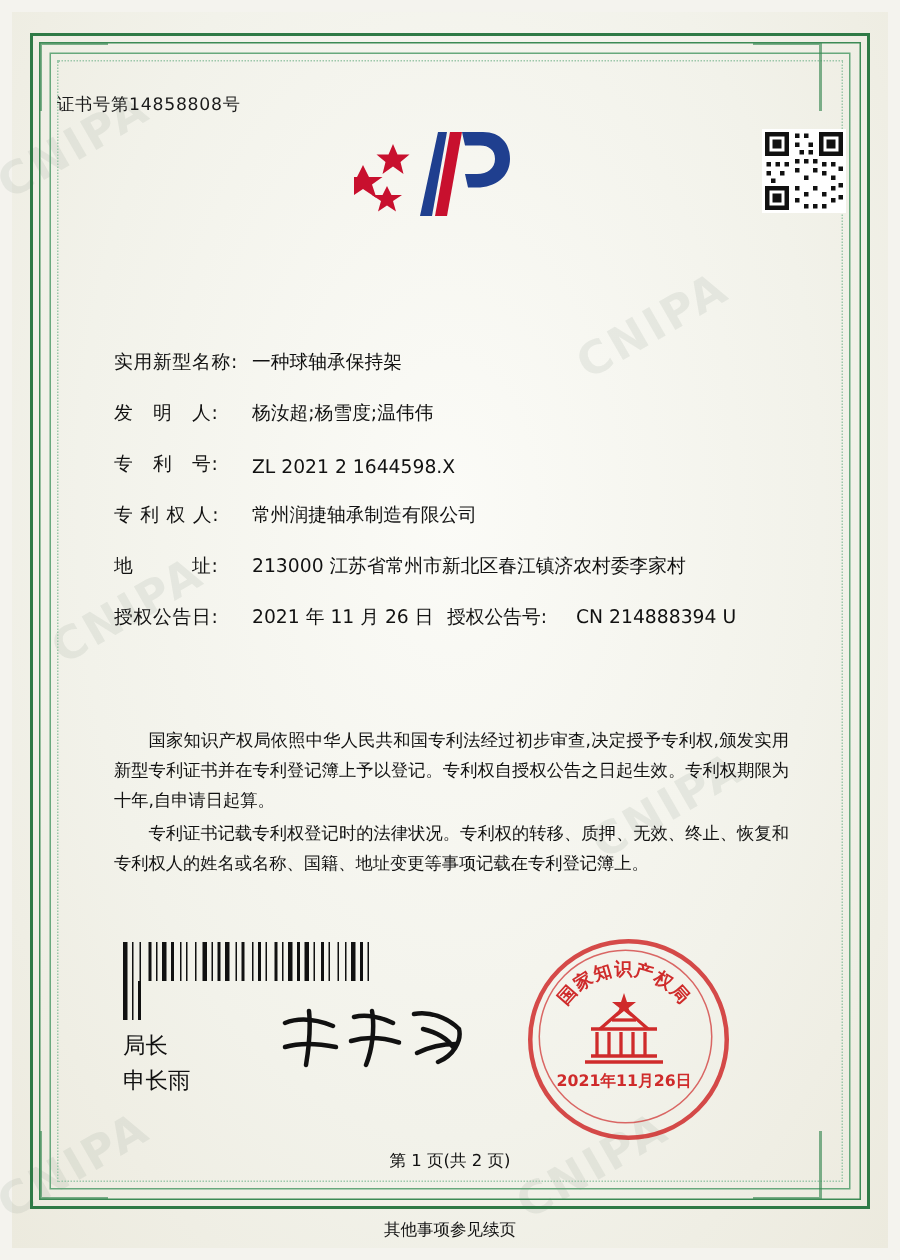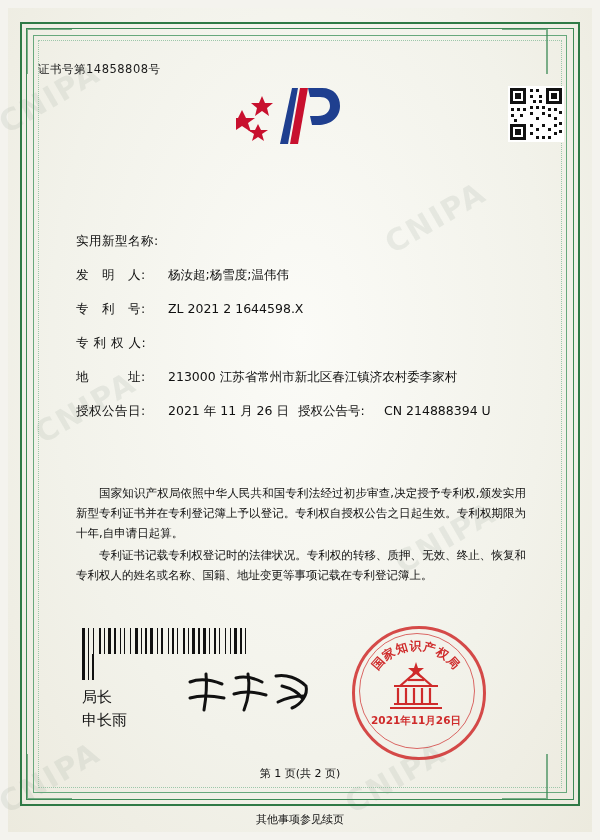--- a/index.html
+++ b/index.html
@@ -79,21 +79,21 @@
   }
 
   .title{
     position:absolute;left:0;right:0;top:166px;text-align:center;
     font-size:31px;font-weight:bold;color:#111;letter-spacing:5px;
     font-family:"DejaVu Sans","Liberation Sans",sans-serif;
   }
 
   .fields{position:absolute;left:76px;top:233px;width:450px;}
   .row{
-    display:flex;align-items:flex-start;margin-bottom:17px;
+    display:flex;align-items:flex-end;margin-bottom:17px;
     font-size:12.5px;color:#111;
   }
   .lbl{width:92px;flex:0 0 92px;letter-spacing:.5px;}
   .val{flex:1 1 auto;}
 
   .row2{display:flex;align-items:baseline;font-size:12.5px;color:#111;margin-bottom:0;}
   .row2 .lbl{width:92px;flex:0 0 92px;}
   .row2 .v1{width:130px;flex:0 0 130px;}
   .row2 .lbl2{width:86px;flex:0 0 86px;}
   .row2 .v2{flex:1 1 auto;}
@@ -236,31 +236,33 @@
         <rect x="51" y="44" width="3" height="3"></rect>
           <rect x="46" y="38" width="3" height="3"></rect>
       </g>
     </svg>
   </div>
 
 
   <div class="fields">
     <div class="row">
       <div class="lbl">实用新型名称:</div>
+      <div class="val">一种球轴承保持架</div>
     </div>
     <div class="row">
       <div class="lbl">发　明　人:</div>
       <div class="val">杨汝超;杨雪度;温伟伟</div>
     </div>
     <div class="row">
       <div class="lbl">专　利　号:</div>
       <div class="val">ZL 2021 2 1644598.X</div>
     </div>
     <div class="row">
       <div class="lbl">专 利 权 人:</div>
+      <div class="val">常州润捷轴承制造有限公司</div>
     </div>
     <div class="row">
       <div class="lbl">地　　　址:</div>
       <div class="val">213000 江苏省常州市新北区春江镇济农村委李家村</div>
     </div>
     <div class="row2">
       <div class="lbl">授权公告日:</div>
       <div class="v1">2021 年 11 月 26 日</div>
       <div class="lbl2">授权公告号:</div>
       <div class="v2">CN 214888394 U</div>

